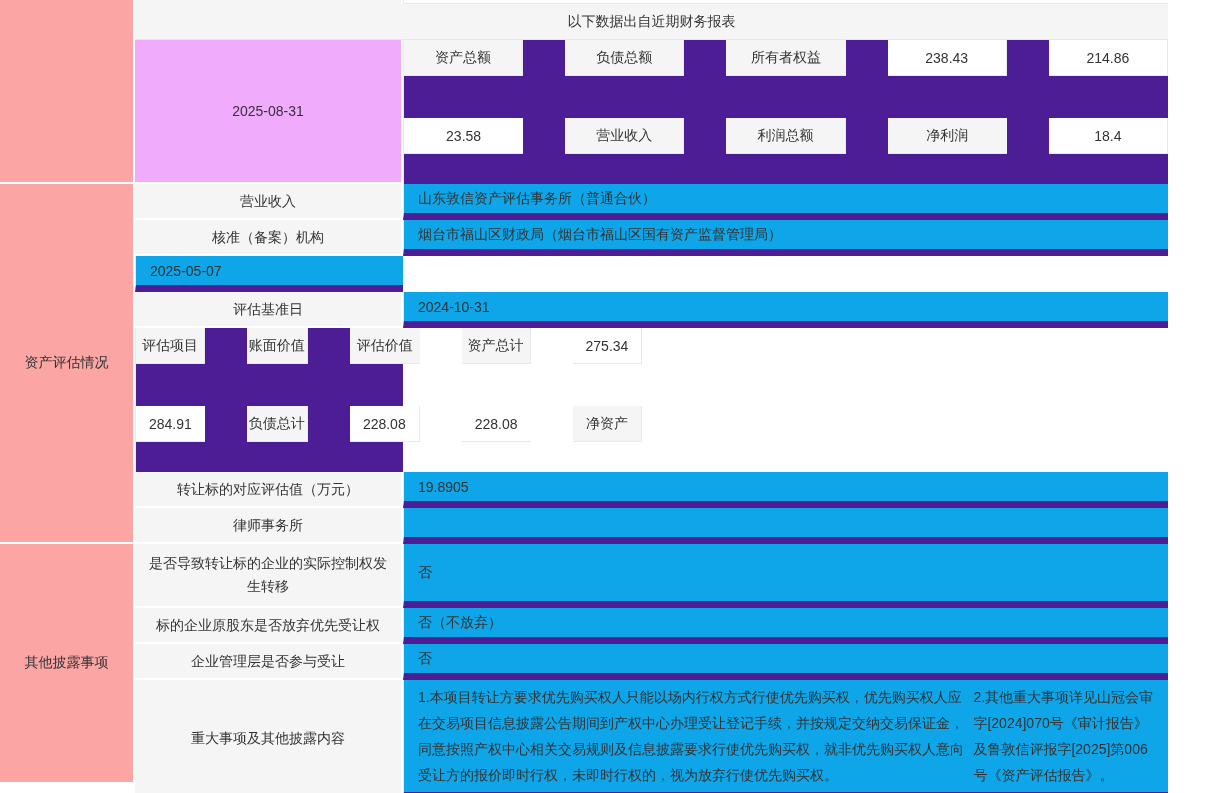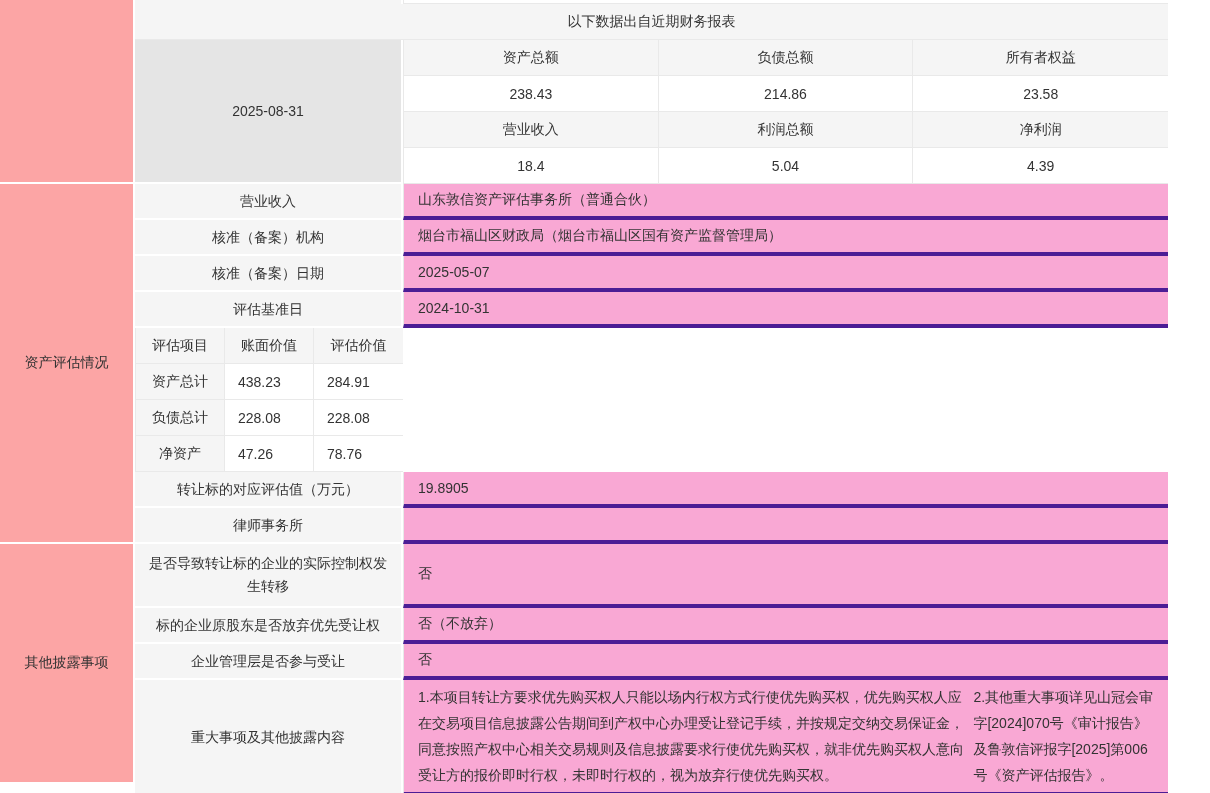--- a/index.html
+++ b/index.html
@@ -29,55 +29,56 @@
   .h144 { height:144px; }
 
   .lab {
     background:#f5f5f5;
     border-right:2px solid #ffffff;
     border-bottom:2px solid #ffffff;
     display:flex; align-items:center; justify-content:center;
     text-align:center; padding:0 12px; line-height:23px;
   }
   .val {
-    background:#f9a8d4;
+    background:#0ea5e9;
     border-left:1px solid #e9e9e9;
-    border-bottom:4px solid #4c1d95;
+    border-bottom:7px solid #4c1d95;
     display:flex; align-items:center;
     padding:0 14px;
   }
 
   
   .a-right {
     display:grid;
     grid-template-columns:268px 1fr;
     grid-template-rows:4px 36px 144px;
   }
   .partial-label { background:#f5f5f5; border-right:2px solid #ffffff; }
   .partial-value { background:#ffffff; border-left:1px solid #e9e9e9; border-bottom:1px solid #e9e9e9; }
   .hdr {
     grid-column:1 / -1;
     background:#f5f5f5;
     border-bottom:1px solid #e9e9e9;
     display:flex; align-items:center; justify-content:center;
   }
   .datecell {
-    background:#e5e5e5;
+    background:#f0abfc;
     border-right:2px solid #ffffff;
     border-bottom:2px solid #ffffff;
     display:flex; align-items:center; justify-content:center;
   }
 
   
   .itable {
     display:grid;
-    grid-template-columns:repeat(3,1fr);
+    grid-template-columns:repeat(5,1fr);
     grid-template-rows:repeat(4,36px);
     border-left:1px solid #e9e9e9;
-    background:#6d28d9;
+    background:#4c1d95;
+    gap:42px;
   }
   .fc {
     display:flex; align-items:center; justify-content:center;
     border-right:1px solid #e9e9e9;
     border-bottom:1px solid #e9e9e9;
     background:#ffffff;
   }
   .fc.lastc { border-right:none; }
   .fc.g2 { background:#f5f5f5; }
   .fc.lv { justify-content:flex-start; padding:0 13px; }
@@ -131,36 +132,35 @@
 
       <div class="frow h36">
         <div class="lab">营业收入</div>
         <div class="val">山东敦信资产评估事务所（普通合伙）</div>
       </div>
       <div class="frow h36">
         <div class="lab">核准（备案）机构</div>
         <div class="val">烟台市福山区财政局（烟台市福山区国有资产监督管理局）</div>
       </div>
       <div class="frow h36">
-        <div class="lab">核准（备案）日期</div>
         <div class="val">2025-05-07</div>
       </div>
       <div class="frow h36">
         <div class="lab">评估基准日</div>
         <div class="val">2024-10-31</div>
       </div>
 
       <div class="frow h144">
         <div class="itable">
           <div class="fc g2">评估项目</div>
           <div class="fc g2">账面价值</div>
           <div class="fc g2 lastc">评估价值</div>
 
           <div class="fc g2">资产总计</div>
-          <div class="fc lv">438.23</div>
+          <div class="fc lv">275.34</div>
           <div class="fc lv lastc">284.91</div>
 
           <div class="fc g2">负债总计</div>
           <div class="fc lv">228.08</div>
           <div class="fc lv lastc">228.08</div>
 
           <div class="fc g2">净资产</div>
           <div class="fc lv">47.26</div>
           <div class="fc lv lastc">78.76</div>
         </div>

